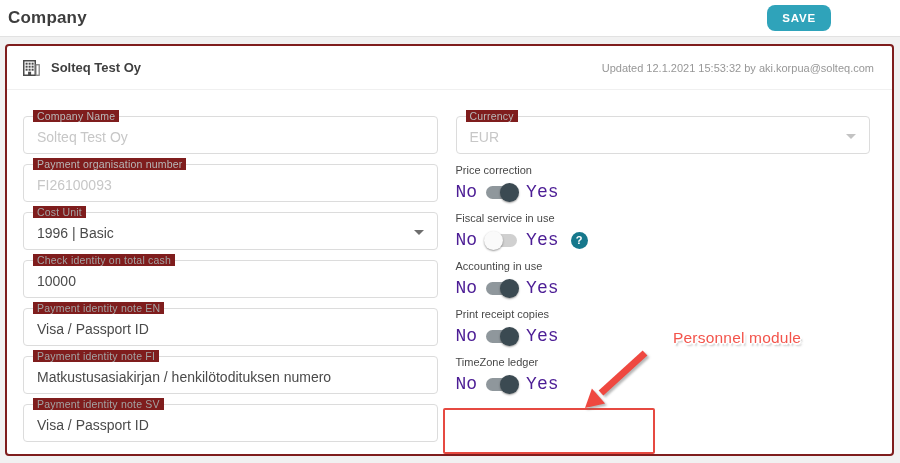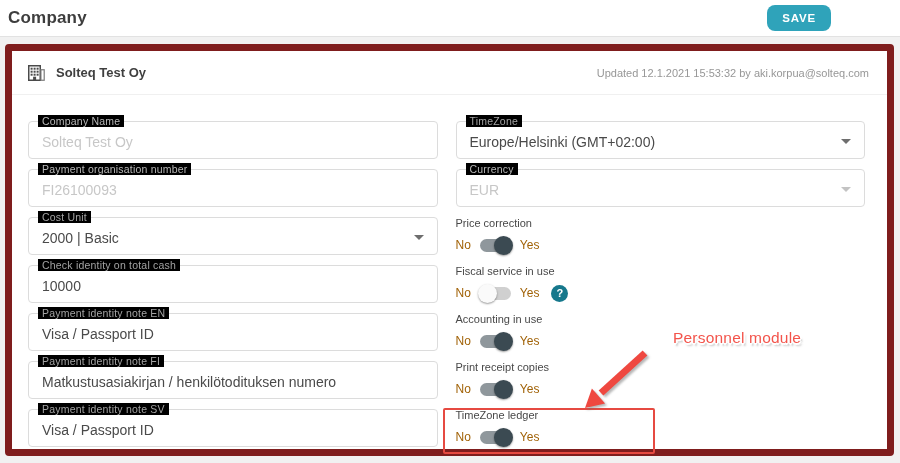--- a/index.html
+++ b/index.html
@@ -19,53 +19,53 @@
     position: absolute; right: 9px; top: 5px; height: 26px; padding: 0 15px;
     background: #2fa3ba; color: #fff; border: none; border-radius: 8px;
     font-family: inherit; font-size: 11.5px; font-weight: 700; letter-spacing: .8px; cursor: pointer;
   }
   .top-divider { position: absolute; left: 0; top: 36px; width: 900px; height: 1px; background: #e2e2e2; }
   .page-bg { position: absolute; left: 0; top: 37px; width: 900px; height: 426px; background: #f1f1f1; }
 
   
   .card {
     position: absolute; left: 5px; top: 44px; width: 889px; height: 412px;
-    background: #fff; border: 7px solid #7f1d1d; border-radius: 4px;
+    background: #fff; border: 2px solid #7f1d1d; border-radius: 4px;
   }
   .card-header { height: 44px; display: flex; align-items: center; padding: 0 18px 0 16px; border-bottom: 1px solid #f0f0f0; }
   .building-icon { width: 17px; height: 16px; margin-right: 11px; flex: 0 0 auto; }
   .company-title { font-size: 13px; font-weight: 700; color: #3f3f3f; }
   .updated-text { margin-left: auto; font-size: 11px; color: #979797; }
 
   .card-body {
     display: grid; grid-template-columns: 1fr 1fr; column-gap: 18px;
     padding: 26px 22px 0 16px;
   }
 
   
   .field { position: relative; height: 38px; border: 1px solid #dcdcdc; border-radius: 4px; margin-bottom: 10px; background: #fff; }
   .flabel {
-    position: absolute; top: -7px; left: 9px; background: #000000; padding: 0 4px;
+    position: absolute; top: -7px; left: 9px; background: #7f1d1d; padding: 0 4px;
     font-size: 10.5px; color: #a3a3a3; letter-spacing: .2px; white-space: nowrap;
   }
   .fvalue { position: absolute; left: 13px; bottom: 8px; font-size: 14px; color: #4a4a4a; white-space: nowrap; }
   .field.disabled .fvalue { color: #c7c7c7; }
   .field.disabled .flabel { color: #b8b8b8; }
   .caret {
     position: absolute; right: 13px; top: 17px; width: 0; height: 0;
     border-left: 5px solid transparent; border-right: 5px solid transparent; border-top: 5px solid #6e6e6e;
   }
   .field.disabled .caret { border-top-color: #c3c3c3; }
 
   
   .toggle-group { margin-top: 10px; }
   .toggle-group.first { margin-top: 6px; }
   .tlabel { font-size: 11px; color: #484848; margin-bottom: 6px; }
   .trow { display: flex; align-items: center; gap: 9px; height: 20px; }
-  .tside { font-size: 12px; color: #a16207; }
+  .tside { font-size: 18px; color: #4c1d95; font-family: Liberation Mono, monospace; }
   .switch { position: relative; width: 31px; height: 13px; border-radius: 7px; cursor: pointer; flex: 0 0 auto; }
   .switch.off { background: #d0d0d0; }
   .switch.on  { background: #8f979c; }
   .knob {
     position: absolute; top: -3px; width: 19px; height: 19px; border-radius: 50%;
     box-shadow: 0 1px 2px rgba(0,0,0,.4);
   }
   .switch.off .knob { left: -2px; background: #fafafa; }
   .switch.on  .knob { right: -2px; background: #3b4a52; }
   .help-icon {
@@ -120,21 +120,21 @@
       <div class="field disabled">
         <span class="flabel">Company Name</span>
         <span class="fvalue">Solteq Test Oy</span>
       </div>
       <div class="field disabled">
         <span class="flabel">Payment organisation number</span>
         <span class="fvalue">FI26100093</span>
       </div>
       <div class="field">
         <span class="flabel">Cost Unit</span>
-        <span class="fvalue">2000 | Basic</span>
+        <span class="fvalue">1996 | Basic</span>
         <span class="caret"></span>
       </div>
       <div class="field">
         <span class="flabel">Check identity on total cash</span>
         <span class="fvalue">10000</span>
       </div>
       <div class="field">
         <span class="flabel">Payment identity note EN</span>
         <span class="fvalue">Visa / Passport ID</span>
       </div>
@@ -142,25 +142,20 @@
         <span class="flabel">Payment identity note FI</span>
         <span class="fvalue">Matkustusasiakirjan / henkilötodituksen numero</span>
       </div>
       <div class="field">
         <span class="flabel">Payment identity note SV</span>
         <span class="fvalue">Visa / Passport ID</span>
       </div>
     </div>
 
     <div class="col-right">
-      <div class="field">
-        <span class="flabel">TimeZone</span>
-        <span class="fvalue">Europe/Helsinki (GMT+02:00)</span>
-        <span class="caret"></span>
-      </div>
       <div class="field disabled">
         <span class="flabel">Currency</span>
         <span class="fvalue">EUR</span>
         <span class="caret"></span>
       </div>
 
       <div class="toggle-group first">
         <div class="tlabel">Price correction</div>
         <div class="trow">
           <span class="tside">No</span>

